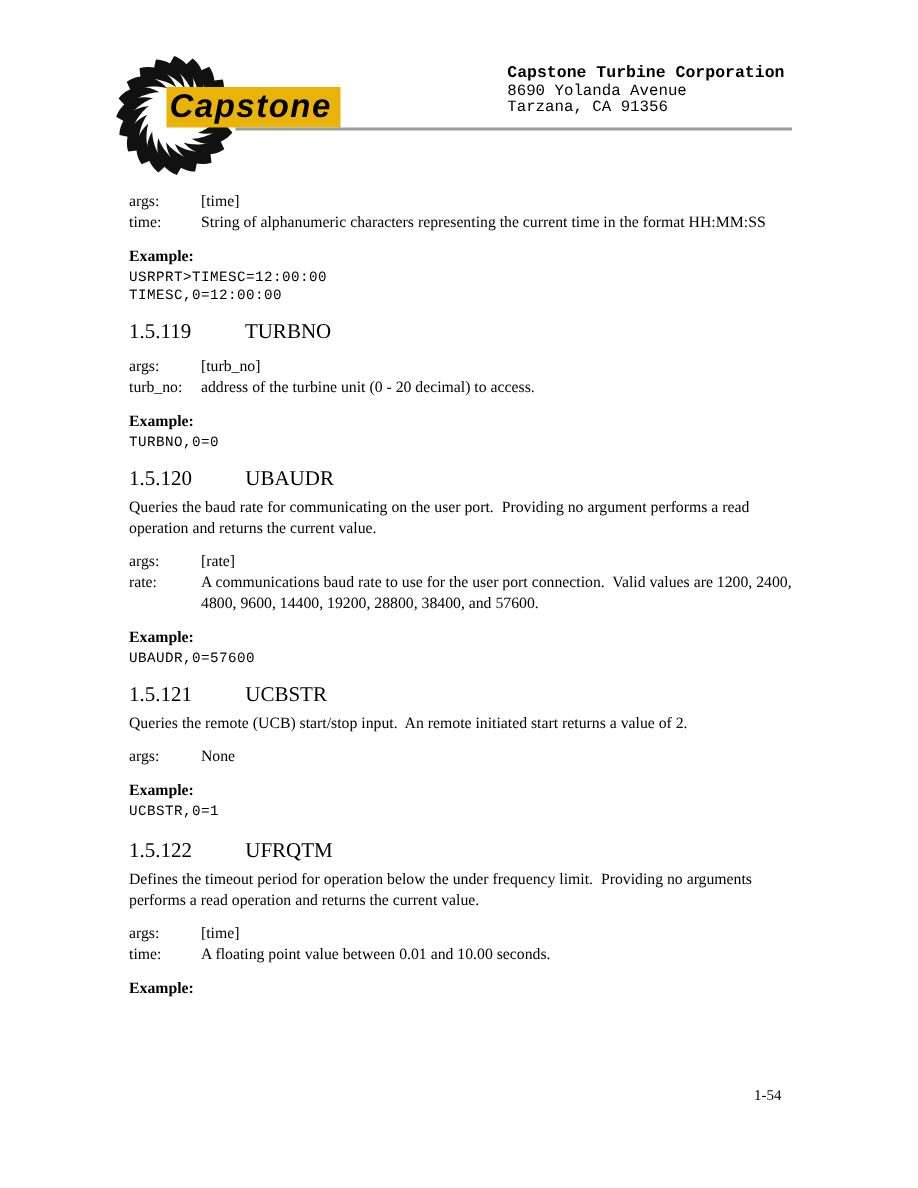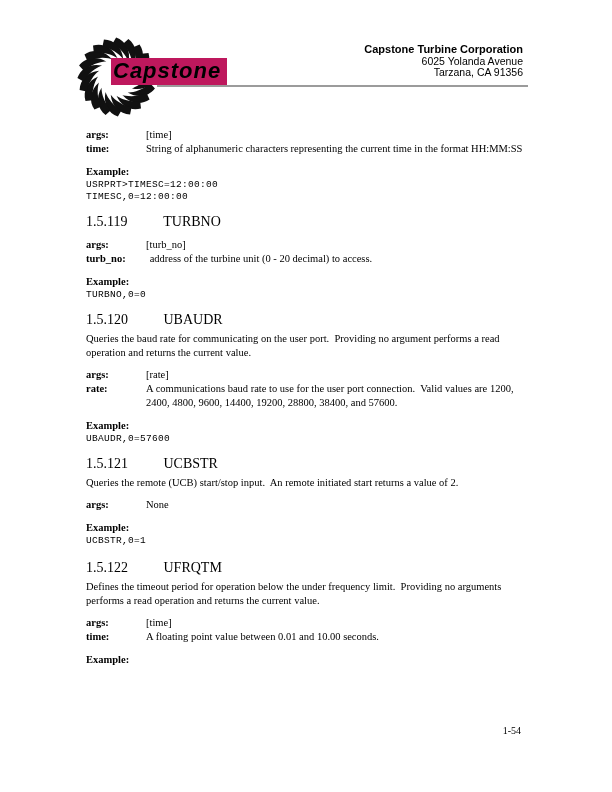--- a/index.html
+++ b/index.html
@@ -12,41 +12,40 @@
     overflow:hidden;
     margin:0 auto;
   }
   
   .logo-swirl{position:absolute;left:73px;top:33px;width:88px;height:88px;}
   .logo-text{
     position:absolute;left:111px;top:58px;
     font-family:"Liberation Sans", sans-serif;
     font-weight:bold;font-style:italic;
     font-size:22px;letter-spacing:1px;
-    background:#be185d;padding:0 6px 1px 2px;line-height:26px;
+    background:#eab308;padding:0 6px 1px 2px;line-height:26px;
   }
   .header-rule{
     position:absolute;left:157px;top:85px;width:371px;height:2px;
     background:#9b9b9b;
   }
   .address{
     position:absolute;right:89px;top:44px;
-    text-align:right;
-    font-family:Liberation Sans, sans-serif;
+    font-family:Liberation Mono, monospace;
     font-size:10.5px;line-height:11.5px;
   }
   .address .company{font-weight:bold;font-size:11px;}
   
   .body{
     position:absolute;left:86px;top:120px;width:444px;
     font-size:10.5px;line-height:14px;
   }
   .param-block{margin-top:8px;}
   .param-row{display:flex;align-items:flex-start;}
-  .param-label{font-weight:bold;min-width:36px;padding-right:24px;flex-shrink:0;white-space:nowrap;}
+  .param-label{font-weight:normal;min-width:36px;padding-right:12px;flex-shrink:0;white-space:nowrap;}
   .param-text{white-space:pre-wrap;}
   .example{margin-top:9px;}
   .example-label{font-weight:bold;}
   .code-line{
     font-family:"Liberation Mono", monospace;
     font-size:9.5px;line-height:12px;letter-spacing:0.3px;
   }
   .section-heading{
     margin-top:10px;margin-bottom:4px;
     font-size:14px;line-height:17px;font-weight:normal;
@@ -90,21 +89,21 @@
           <use href="#blade" transform="rotate(288)"></use>
           <use href="#blade" transform="rotate(306)"></use>
           <use href="#blade" transform="rotate(324)"></use>
           <use href="#blade" transform="rotate(342)"></use>
         </g>
     </svg>
     <span class="logo-text">Capstone</span>
     <div class="header-rule"></div>
     <div class="address">
       <div class="company">Capstone Turbine Corporation</div>
-      <div>6025 Yolanda Avenue</div>
+      <div>8690 Yolanda Avenue</div>
       <div>Tarzana, CA 91356</div>
     </div>
   </header>
 
   <main class="body">
 
     <div class="param-block">
       <div class="param-row">
         <span class="param-label">args:</span>
         <span class="param-text">[time]</span>

